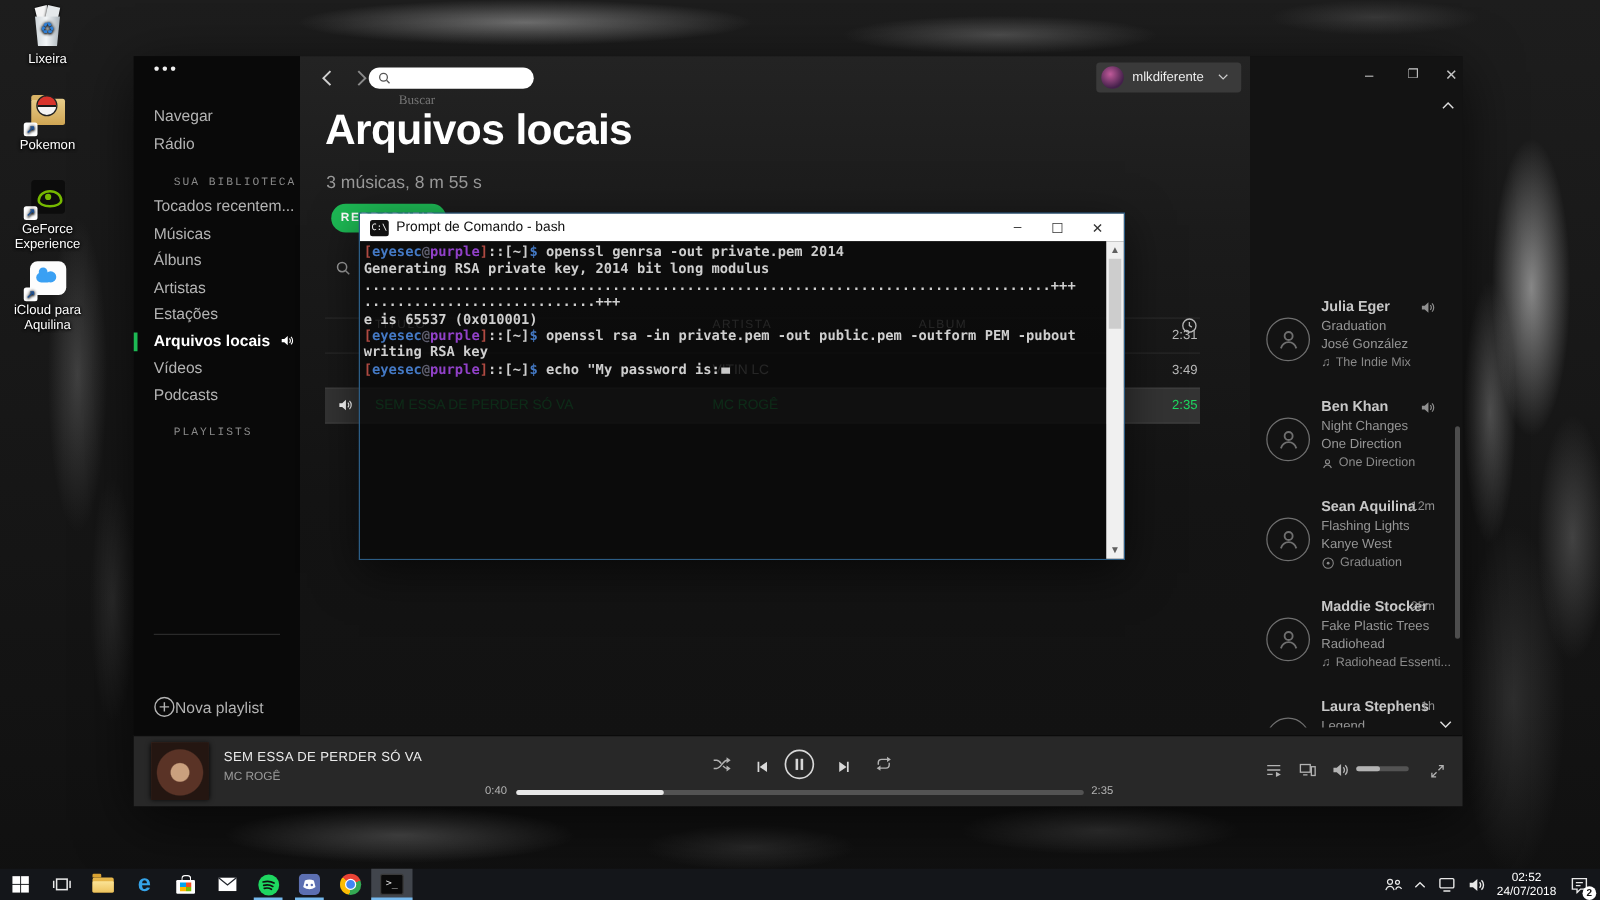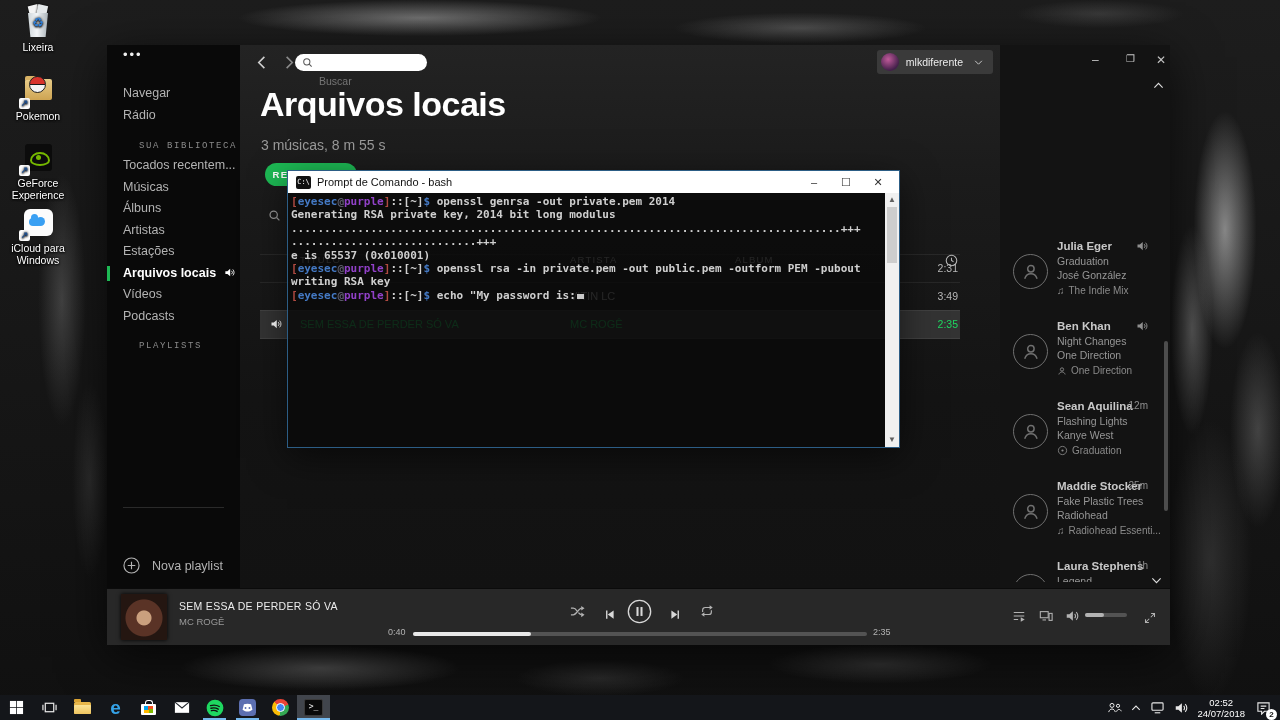--- a/index.html
+++ b/index.html
@@ -52,28 +52,28 @@
   .sp-side{position:absolute;left:0;top:0;width:133px;height:543px;background:#090909;color:#b3b3b3;}
   .side-menu{position:absolute;left:16px;top:2px;color:#efefef;font-size:13px;letter-spacing:2px;}
   .side-nav{position:absolute;left:0;top:38px;width:100%;}
   .side-item{position:relative;height:21.5px;line-height:21.5px;padding-left:16px;font-size:12.5px;color:#b3b3b3;cursor:pointer;white-space:nowrap;}
   .side-item.active{color:#fff;font-weight:bold;}
   .side-bar-green{position:absolute;left:0;top:3px;width:3px;height:15px;background:#1db954;}
   .side-item .spk{margin-left:8px;color:#fff;vertical-align:-1px;}
   .side-h{position:absolute;left:32px;font-size:9px;letter-spacing:1.6px;color:#8a8a8a;font-family:Liberation Mono, monospace;}
   .side-lib{position:absolute;left:0;top:110px;width:100%;}
   .side-divider{position:absolute;left:16px;right:16px;top:462px;border-top:1px solid #2a2a2a;}
-  .new-playlist{position:absolute;left:16px;top:512px;color:#b3b3b3;font-size:12.5px;cursor:pointer;display:flex;align-items:center;gap:12px;}
+  .new-playlist{position:absolute;left:16px;top:512px;color:#b3b3b3;font-size:12.5px;cursor:pointer;display:flex;align-items:center;gap:0;}
   
   .sp-main{position:absolute;left:133px;top:0;width:760px;height:543px;overflow:hidden;
            background:linear-gradient(180deg,#232323 0%,#1b1b1b 25%,#141414 65%,#121212 100%);}
   .nav-arrow{position:absolute;top:10px;color:#cfcfcf;cursor:pointer;}
   .search-pill{position:absolute;left:55px;top:9px;width:118px;height:17px;background:#fff;border-radius:9px;
                display:flex;align-items:center;padding:0 7px;gap:4px;color:#555;}
-  .search-pill input{border:0;outline:0;background:transparent;font-size:10.5px;width:85px;color:#333;font-family:Liberation Sans, sans-serif;margin-top:36px;}
+  .search-pill input{border:0;outline:0;background:transparent;font-size:10.5px;width:85px;color:#333;font-family:Liberation Serif, serif;margin-top:36px;}
   .user-chip{position:absolute;right:7px;top:5px;height:24px;background:#3a3a3a;border-radius:3px;display:flex;
              align-items:center;gap:7px;padding:0 10px 0 4px;cursor:pointer;}
   .user-av{width:18px;height:18px;border-radius:50%;background:radial-gradient(circle at 40% 35%,#c05a9a,#43204a 70%);}
   .user-name{color:#ececec;font-size:10.5px;}
   .user-chev{color:#ccc;margin-left:4px;}
   .page-title{position:absolute;left:20px;top:40px;color:#fff;font-size:34px;font-weight:bold;letter-spacing:-.5px;}
   .page-sub{position:absolute;left:21px;top:92px;color:#9a9a9a;font-size:14px;}
   .play-pill{position:absolute;left:25px;top:118px;width:92px;height:23px;background:#1db954;border-radius:12px;
              color:#fff;font-size:9.5px;font-weight:bold;letter-spacing:1.4px;text-align:center;line-height:23px;cursor:pointer;overflow:hidden;}
   .filter-ic{position:absolute;left:28px;top:163px;color:#9a9a9a;}
@@ -196,21 +196,21 @@
         </div>
         <div>GeForce Experience</div>
       </div>
       <div class="desk-icon" style="top: 205px;">
         <div class="ic">
           <div class="icl-box">
             <div class="icl-cloud"></div>
           </div>
           <div class="sc-arrow">↗</div>
         </div>
-        <div>iCloud para Windows</div>
+        <div>iCloud para Aquilina</div>
       </div>
     </div>
 
   <div class="spotify">
     <div class="sp-wc">
       <span style="left:7px">–</span>
       <span style="left:41px;font-size:10px">❐</span>
       <span style="left:71px">✕</span>
     </div>
 

